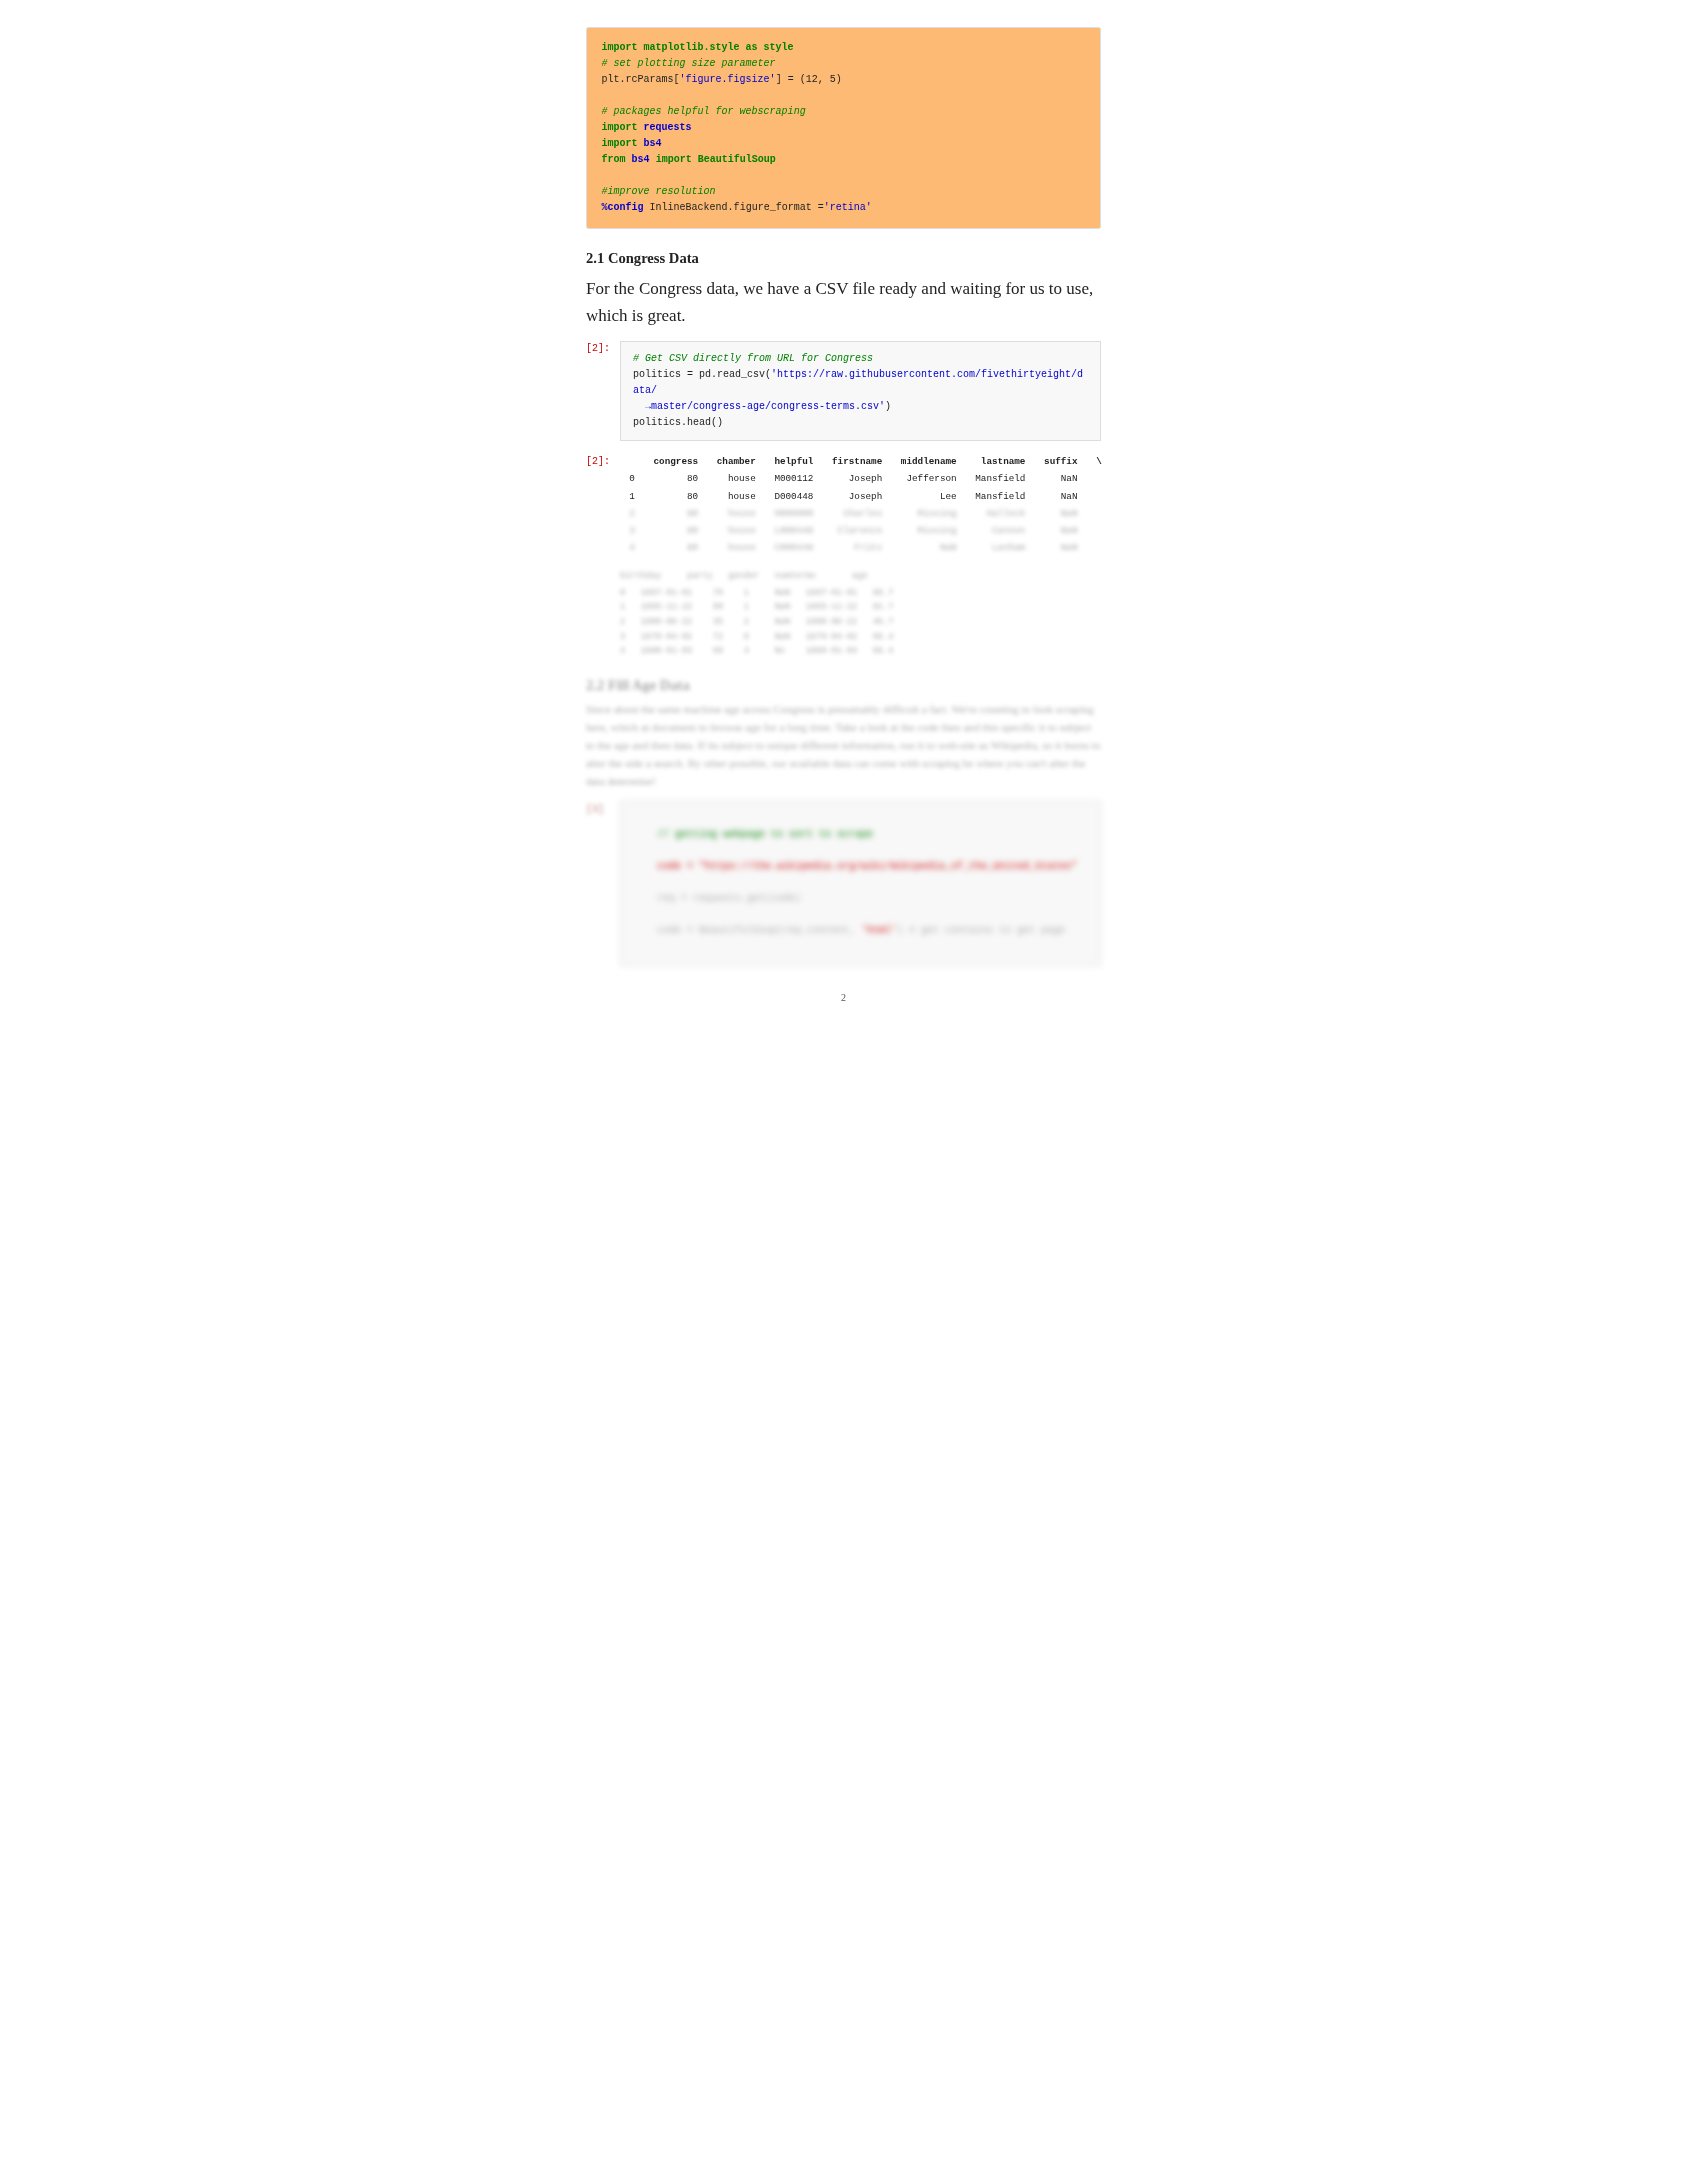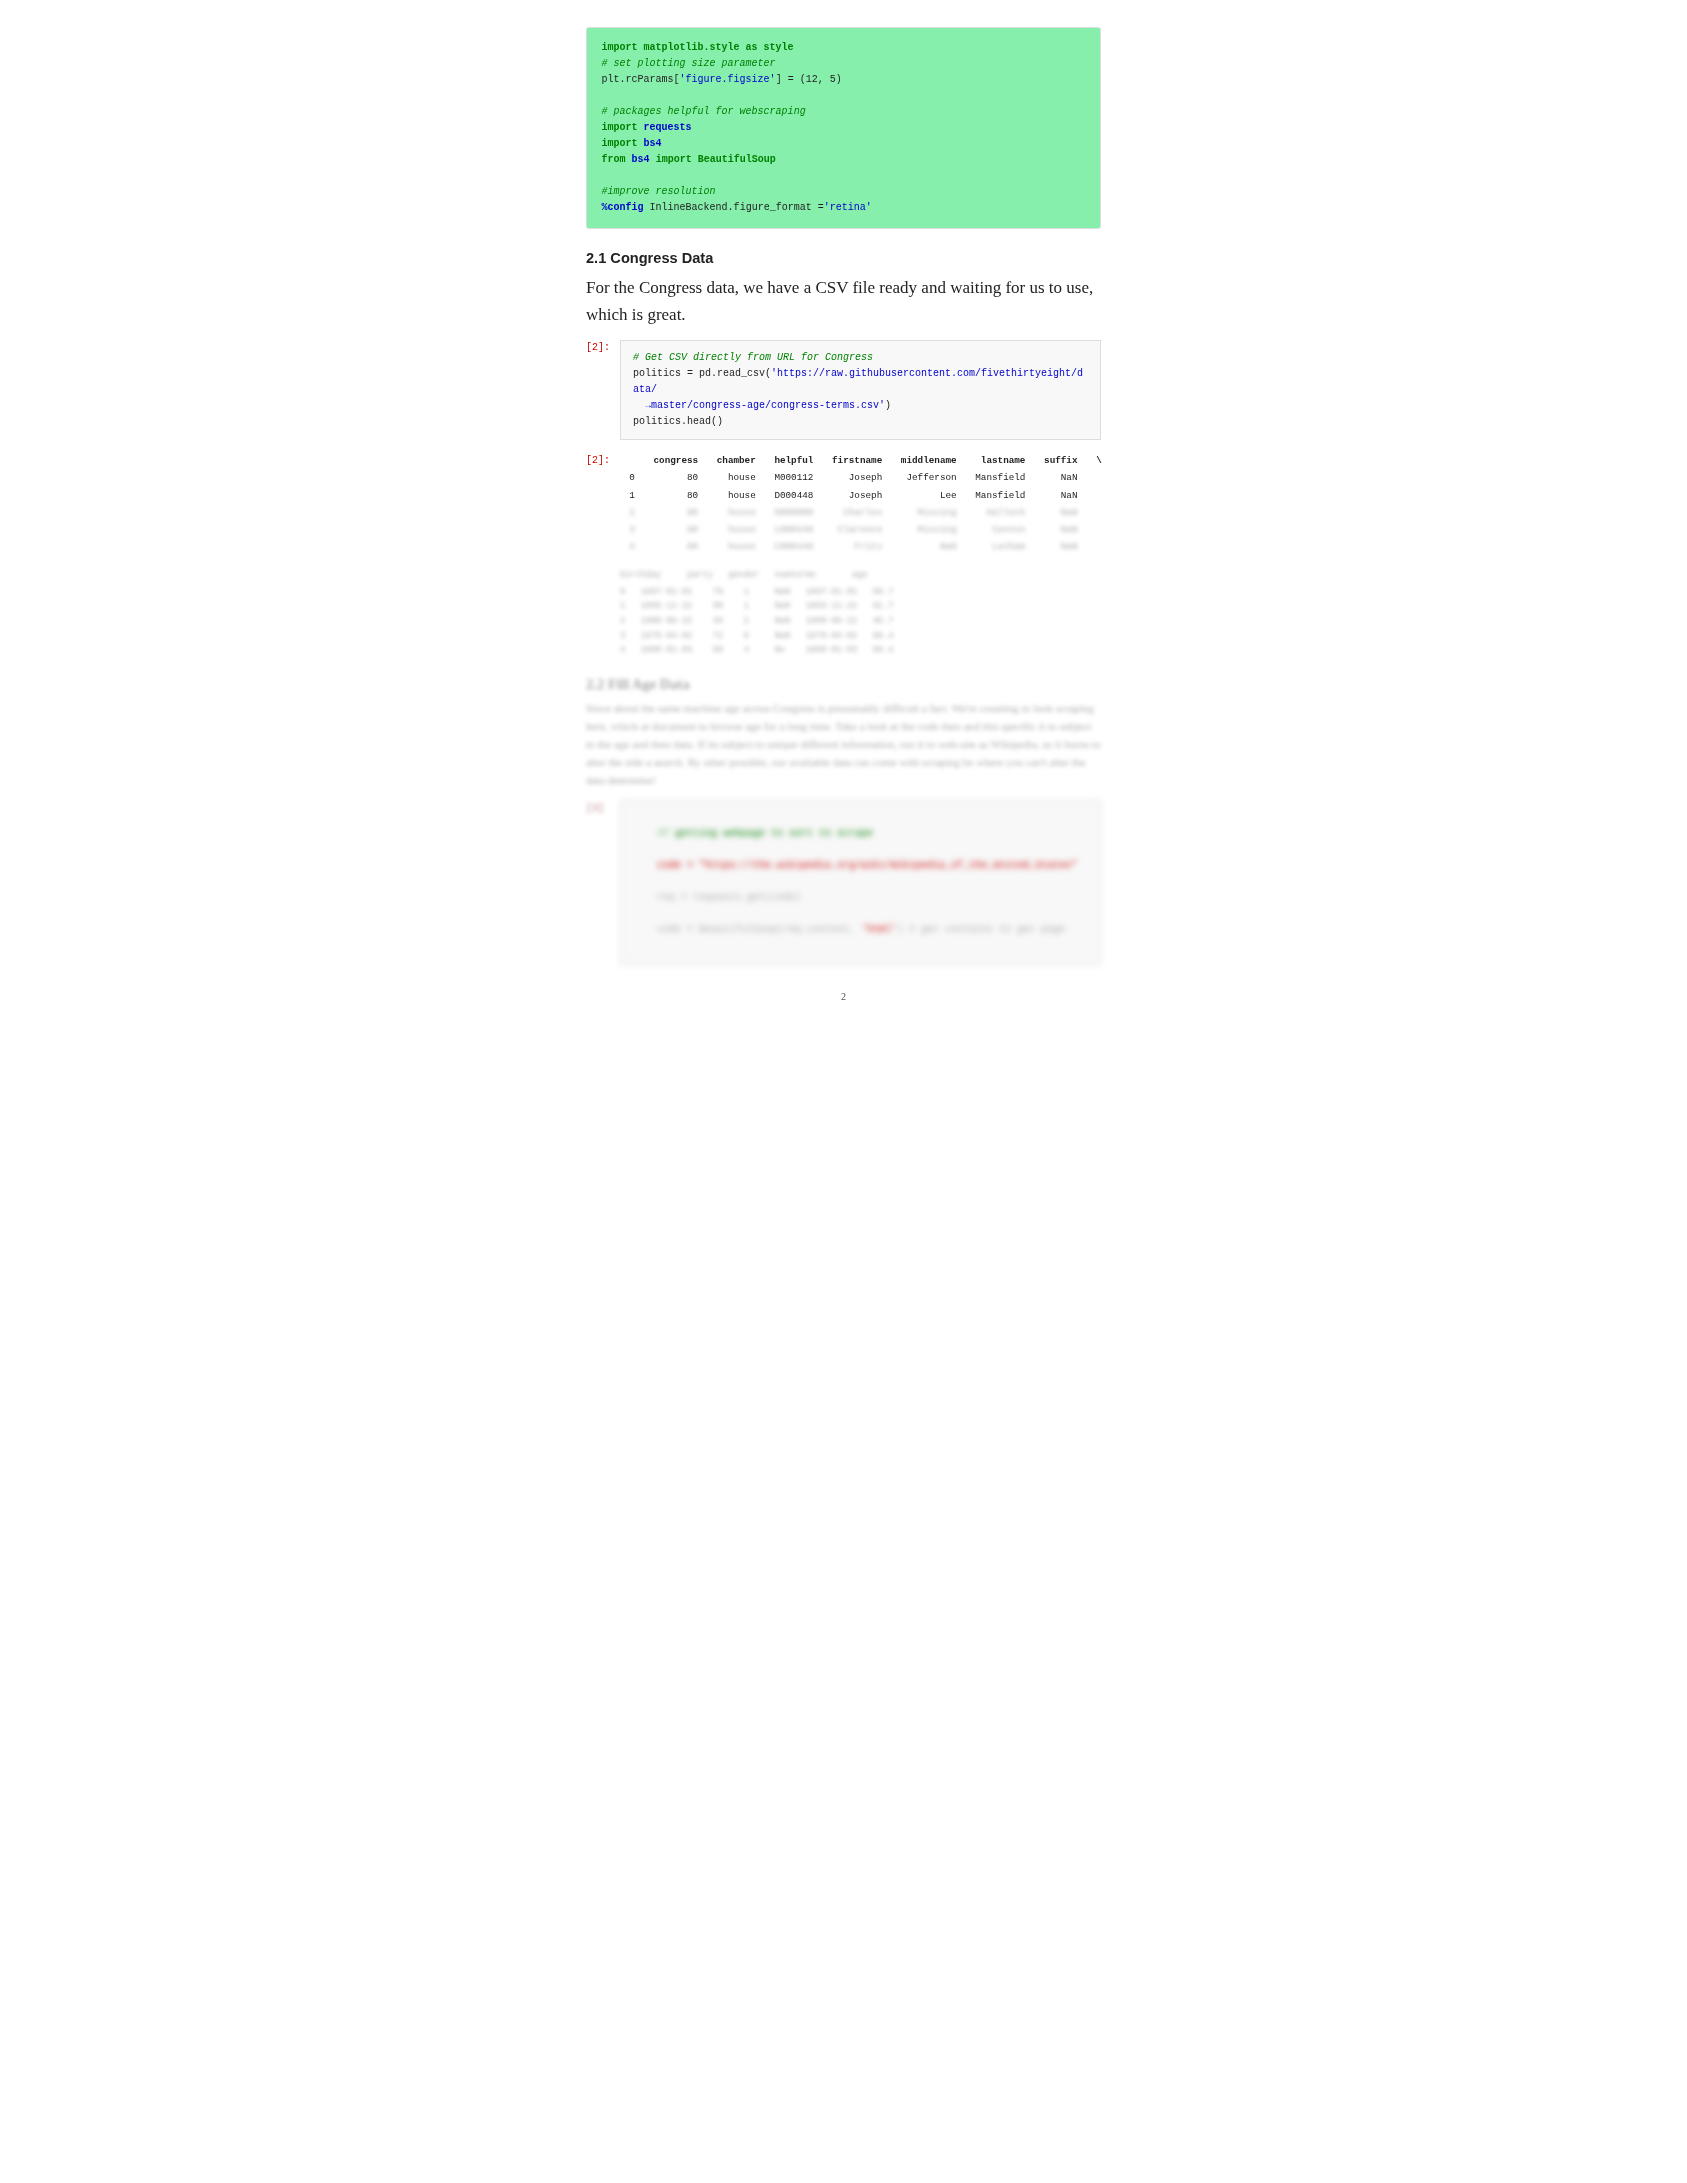--- a/index.html
+++ b/index.html
@@ -6,42 +6,42 @@
     body {
       background: #fff;
       font-family: 'Times New Roman', Times, serif;
       font-size: 12px;
       color: #222;
       width: 595px;
       margin: 0 auto;
       padding: 26.5px 40px 53px 40px;
     }
     .code-block {
-      background: #86efac;
+      background: #fdba74;
       border: 0.7px solid #ddd;
       border-radius: 2.6px;
       padding: 12px 14.6px;
       font-family: 'Courier New', Courier, monospace;
       font-size: 10px;
       line-height: 1.6;
       margin-bottom: 18.5px;
       white-space: pre;
     }
     .kw-green { color: #008000; font-weight: bold; }
     .kw-blue { color: #0000cc; font-weight: bold; }
     .kw-comment { color: #008000; font-style: italic; }
     .kw-string { color: #0000cc; }
     .kw-plain { color: #222; }
 
     h2 {
       font-size: 14.6px;
       font-weight: bold;
       margin-bottom: 8px;
       margin-top: 21px;
-      font-family: Liberation Sans, sans-serif;
+      font-family: Liberation Serif, serif;
     }
     .section-text {
       font-size: 17px;
       margin-bottom: 12px;
       line-height: 1.6;
     }
 
     .cell-wrapper {
       display: flex;
       align-items: flex-start;

